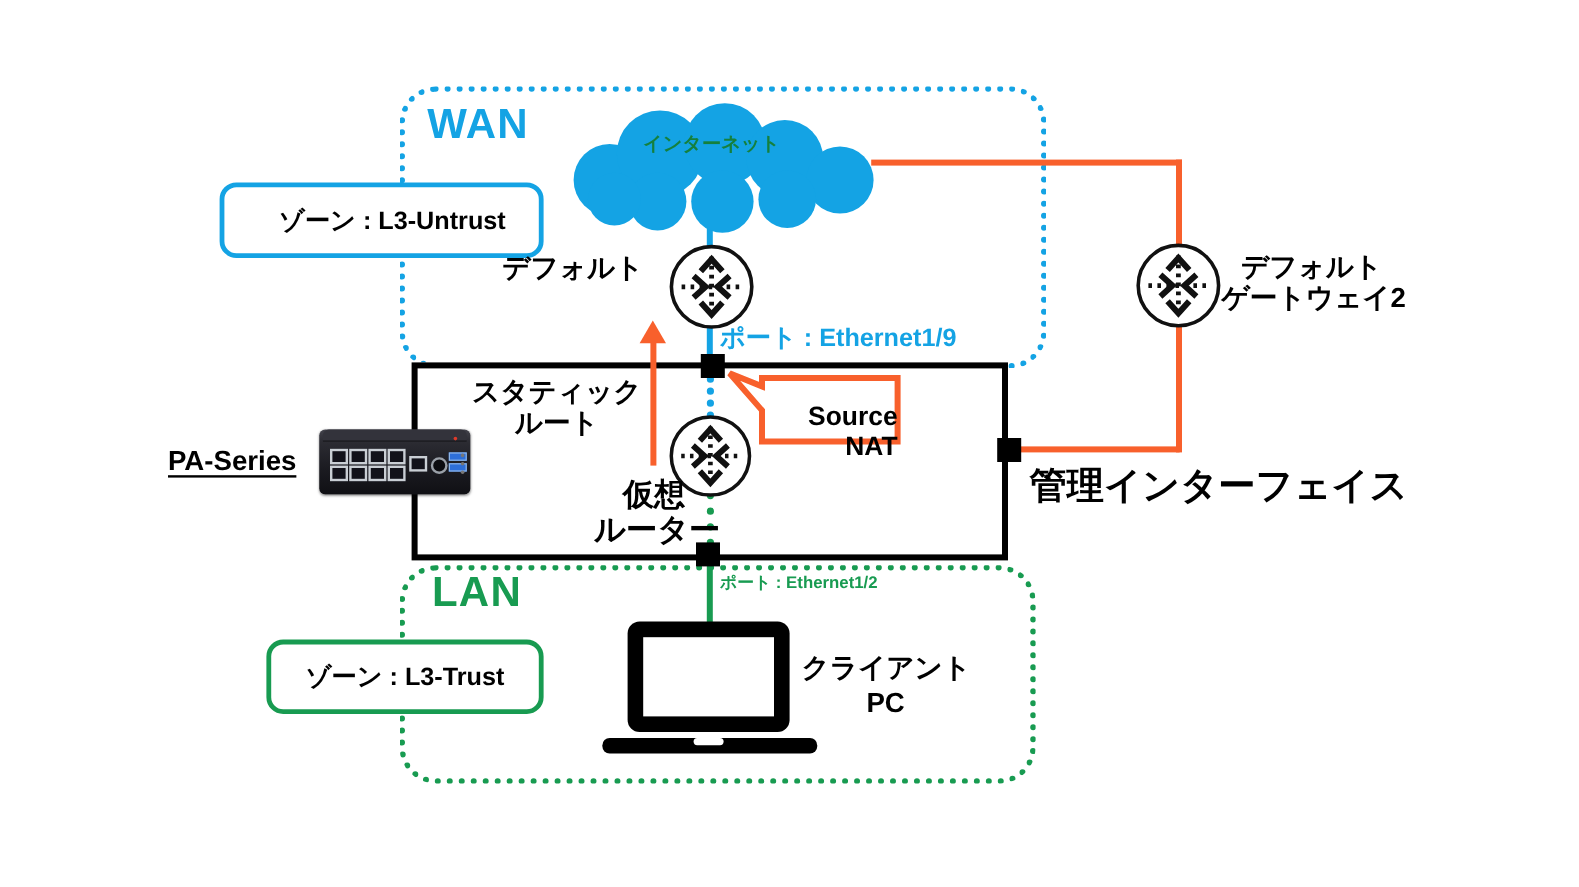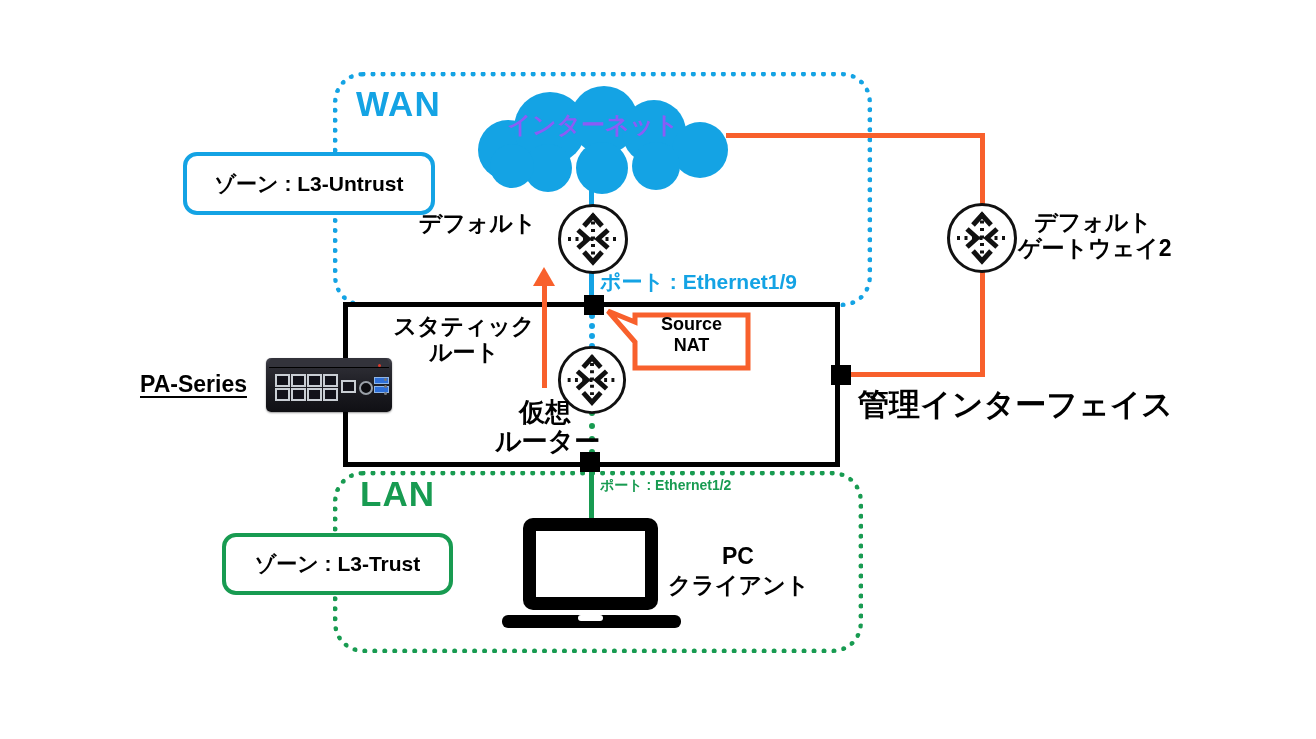--- a/index.html
+++ b/index.html
@@ -14,21 +14,21 @@
 
   
   .zone{border-radius:30px;background:transparent;z-index:1;}
   .wan-zone{left:333px;top:72px;width:529px;height:225px;border:5px dotted var(--blue);}
   .lan-zone{left:333px;top:471px;width:520px;height:172px;border:5px dotted var(--green);}
   .zone-title{font-size:35px;font-weight:800;z-index:6;letter-spacing:1px;}
 
   
   .badge{background:#fff;border-radius:14px;display:flex;align-items:center;justify-content:center;
          font-size:21px;font-weight:700;z-index:6;}
-  .badge-untrust{left:183px;top:152px;width:244px;height:55px;border:4px solid var(--blue);}
+  .badge-untrust{left:183px;top:152px;width:244px;height:55px;border:4px solid var(--blue);padding-left:18px;}
   .badge-trust{left:222px;top:533px;width:223px;height:54px;border:4px solid var(--green);}
 
   
   .fw{left:343px;top:302px;width:497px;height:165px;border:5px solid #000;background:#fff;
       box-sizing:border-box;z-index:2;}
 
   
   .line{z-index:3;}
   .port{width:20px;height:20px;background:#000;z-index:5;}
 
@@ -70,21 +70,21 @@
       <circle cx="102" cy="46" r="36"></circle>
       <circle cx="156" cy="38" r="34"></circle>
     <circle cx="206" cy="50" r="32"></circle>
       <circle cx="252" cy="68" r="28"></circle>
       <circle cx="208" cy="84" r="24"></circle>
     <circle cx="154" cy="86" r="26"></circle>
       <circle cx="100" cy="86" r="24"></circle>
       <circle cx="64" cy="84" r="22"></circle>
   </g>
 </svg>
-<div class="abs txt lbl ctr" style="left:478px;top:112px;width:230px;font-size:24px;color:#8b5cf6;">インターネット</div>
+<div class="abs txt lbl ctr" style="left:478px;top:112px;width:230px;font-size:16px;color:#15803d;">インターネット</div>
 
 <div class="abs zone lan-zone"></div>
 <div class="abs zone-title lbl" style="left:360px;top:474px;color:var(--green);">LAN</div>
 <div class="abs badge badge-trust">
   <span>ゾーン : L3-Trust</span>
 </div>
 
 <div class="abs fw"></div>
 
 <div class="abs line" style="left:589px;top:184px;width:5px;height:24px;background:var(--blue);"></div>
@@ -166,21 +166,21 @@
 <div class="abs txt lbl ctr" style="left:495px;top:398px;width:100px;font-size:26px;">
   <div>仮想</div>
   <div>ルーター</div>
 </div>
 <div class="abs txt lbl" style="left:858px;top:388px;font-size:31px;">管理インターフェイス</div>
 <div class="abs txt lbl" style="left:140px;top:372px;font-size:23px;text-decoration:underline;text-underline-offset:4px;">PA-Series</div>
 
 <svg class="abs" style="left:598px;top:298px;z-index:6;" width="158" height="78" viewBox="0 0 158 78">
   <path d="M 10,13 L 37,24 L 37,17 L 150,17 L 150,70 L 37,70 L 37,44 Z" fill="#fff" stroke="var(--orange)" stroke-width="5" stroke-linejoin="miter"></path>
 </svg>
-<div class="abs lbl ctr" style="left:635px;top:314px;width:113px;font-size:18px;z-index:7;line-height:1.15;">
+<div class="abs lbl ctr" style="left:635px;top:334px;width:113px;font-size:22px;z-index:7;line-height:1.15;text-align:right;">
   <div>Source</div>
   <div>NAT</div>
 </div>
 
 <div class="abs pa-device">
   <div class="pa-ridge"></div>
   <div class="rj45" style="left:9px;top:16px;"></div>
   <div class="rj45" style="left:25px;top:16px;"></div>
   <div class="rj45" style="left:41px;top:16px;"></div>
   <div class="rj45" style="left:57px;top:16px;"></div>
@@ -199,15 +199,15 @@
   <div class="led" style="left:118px;top:34px;background:#777;"></div>
 </div>
 
 <svg class="abs art" style="left:496px;top:514px;" width="190" height="118" viewBox="0 0 190 118">
   <rect x="27" y="4" width="135" height="92" rx="10" fill="#000"></rect>
   <rect x="40" y="17" width="109" height="66" fill="#fff"></rect>
   <rect x="6" y="101" width="179" height="13" rx="6" fill="#000"></rect>
   <rect x="82" y="101" width="25" height="6" rx="3" fill="#fff"></rect>
 </svg>
 <div class="abs txt lbl ctr" style="left:668px;top:542px;width:140px;font-size:23px;line-height:1.25;">
+  <div>クライアント</div>
   <div>PC</div>
-  <div>クライアント</div>
 </div>
 
 </body></html>

